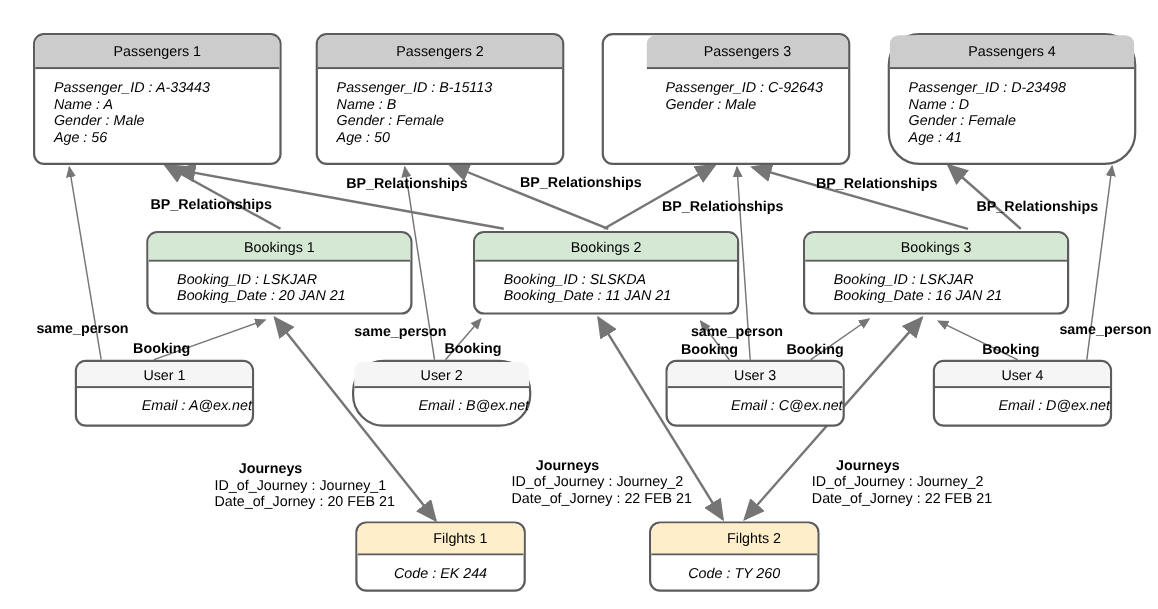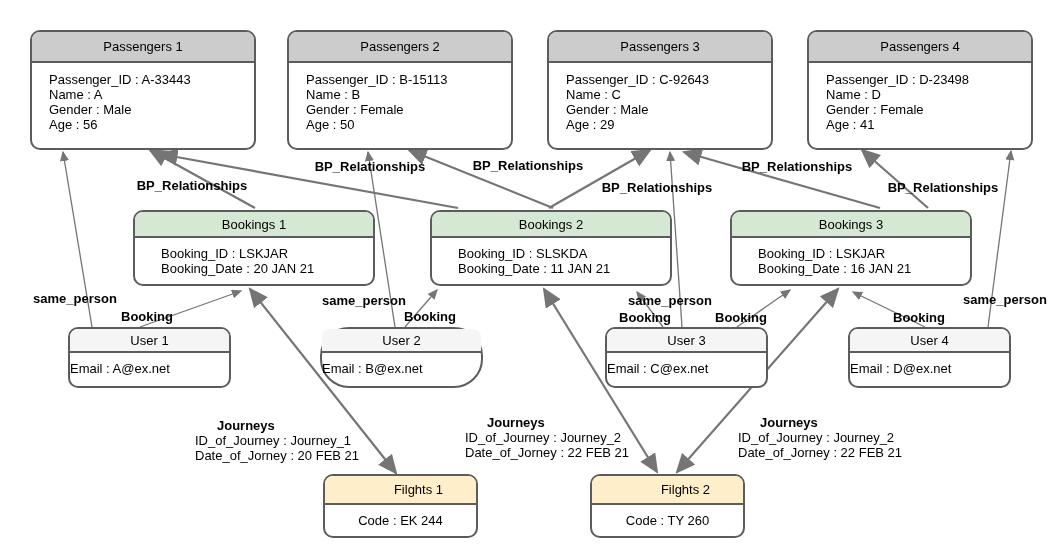--- a/index.html
+++ b/index.html
@@ -17,31 +17,31 @@
     position:absolute;z-index:2;background:#fff;
     border:2px solid var(--border,#5c5c5c);border-radius:10px;
     box-sizing:border-box;font-size:13px;
   }
   .node .hdr{
     border-bottom:2px solid var(--border,#5c5c5c);
     border-radius:8px 8px 0 0;
     display:flex;align-items:center;justify-content:center;
     box-sizing:border-box;
   }
-  .node .body{box-sizing:border-box;}
+  .node .body{box-sizing:border-box;font-style:italic;}
   .node .body div{line-height:15px;white-space:nowrap;}
   .passenger{width:226px;height:120px;}
   .passenger .hdr{height:31px;background:var(--passenger-header,#ccc);}
   .passenger .body{padding:9px 0 0 17px;}
   .booking{width:242px;height:76px;}
   .booking .hdr{height:26px;background:var(--booking-header,#d5e8d4);}
   .booking .body{padding:8px 0 0 26px;}
   .user{width:163px;height:61px;}
   .user .hdr{height:24px;background:var(--user-header,#f5f5f5);}
-  .user .body{padding:8px 0 0 0;text-align:left;}
+  .user .body{padding:8px 0 0 0;text-align:right;}
   .flight{width:155px;height:64px;}
   .flight .hdr{height:29px;background:var(--flight-header,#ffeeca);padding-left:36px;}
   .flight .body{padding:8px 0 0 0;text-align:center;}
   .elabel{
     position:absolute;z-index:3;font-size:13px;font-weight:bold;
     white-space:nowrap;transform:translateX(-50%);
   }
   .jnote{
     position:absolute;z-index:3;font-size:13px;line-height:15px;white-space:nowrap;
   }
@@ -96,30 +96,28 @@
   </div>
   <div class="node passenger" style="left:287px;top:30px;">
     <div class="hdr">Passengers 2</div>
     <div class="body">
       <div>Passenger_ID : B-15113</div>
       <div>Name : B</div>
       <div>Gender : Female</div>
       <div>Age : 50</div>
     </div>
   </div>
-  <div class="node passenger" style="left:547px;top:30px;">
+  <div class="node passenger" style="left:547px;top:30px;padding-left:39px;">
     <div class="hdr">Passengers 3</div>
     <div class="body">
       <div>Passenger_ID : C-92643</div>
-      <div>Name : C</div>
       <div>Gender : Male</div>
-      <div>Age : 29</div>
-    </div>
-  </div>
-  <div class="node passenger" style="left:807px;top:30px;">
+    </div>
+  </div>
+  <div class="node passenger" style="left:807px;top:30px;border-radius:29px;">
     <div class="hdr">Passengers 4</div>
     <div class="body">
       <div>Passenger_ID : D-23498</div>
       <div>Name : D</div>
       <div>Gender : Female</div>
       <div>Age : 41</div>
     </div>
   </div>
 
   <div class="node booking" style="left:133px;top:210px;">

